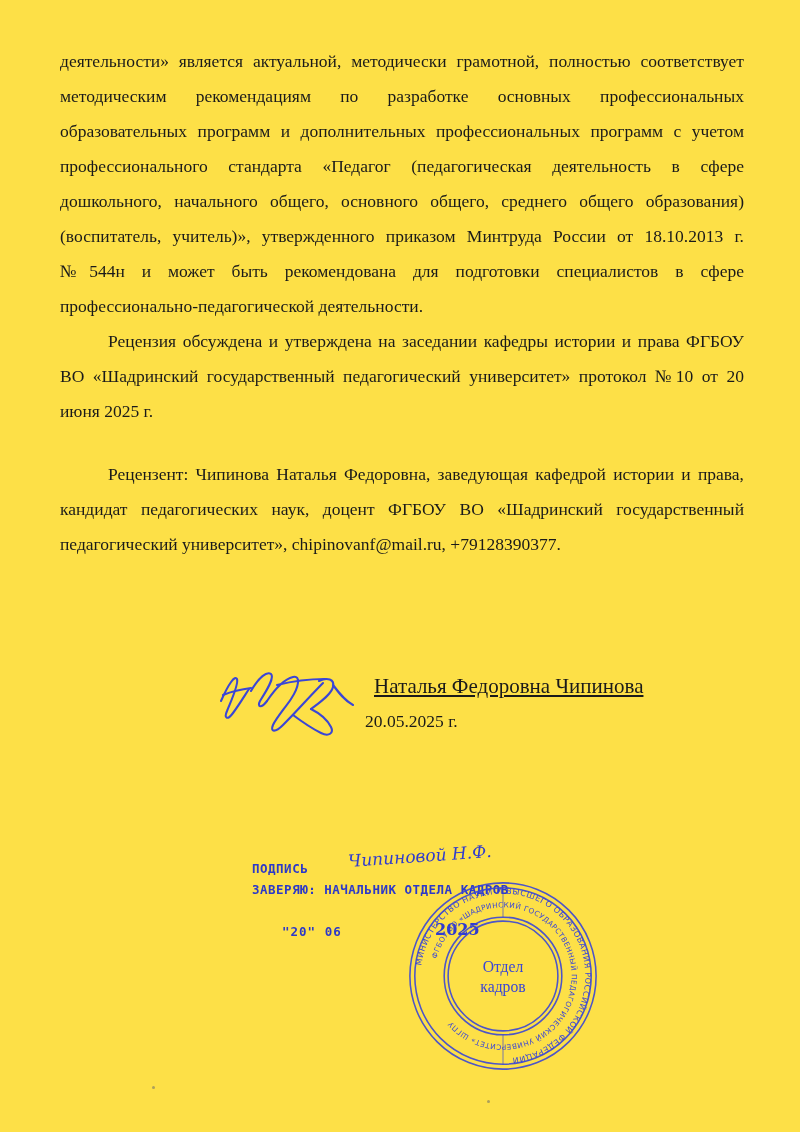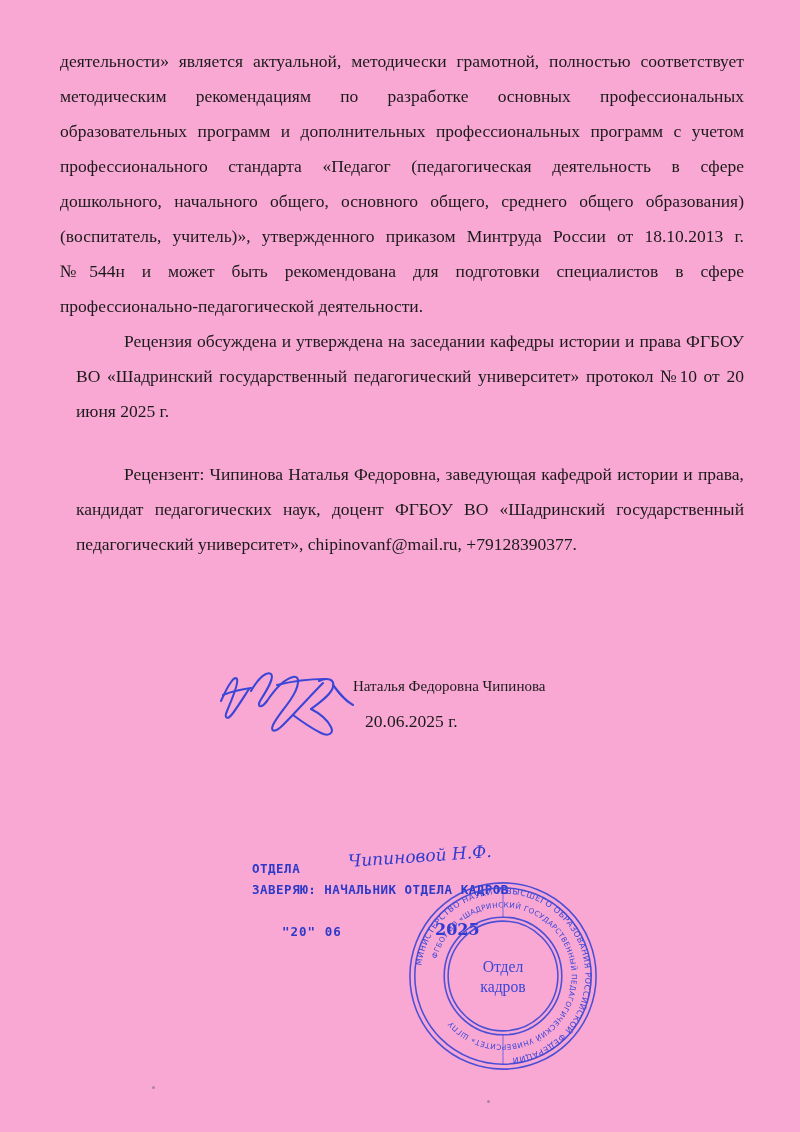--- a/index.html
+++ b/index.html
@@ -11,62 +11,62 @@
     width: 800px;
     height: 1132px;
     position: relative;
     font-family: "Liberation Serif", serif;
     color: #1a1a1a;
     overflow: hidden;
   }
   .page {
     position: absolute;
     inset: 0;
-    background: #f9a8d4;
+    background: #fde047;
   }
   .content {
     position: absolute;
     left: 60px;
     top: 44px;
     width: 684px;
   }
   p.para {
     margin: 0 0 0px 0;
     font-size: 17.5px;
     line-height: 35px;
     text-align: justify;
     text-justify: inter-word;
     text-indent: 0;
     hyphens: none;
   }
   p.para.indent {
     text-indent: 48px;
-    margin-left: 16px;
   }
   .spacer-md { height: 28px; }
 
   .link {
     color: #1a1a1a;
   }
 
   
   .sign-block {
     position: absolute;
     left: 60px;
     top: 655px;
     width: 684px;
     height: 120px;
   }
   .sign-name {
     position: absolute;
-    left: 293px;
+    left: 314px;
     top: 18px;
-    font-size: 15px;
+    font-size: 21px;
     line-height: 26px;
     white-space: nowrap;
+    text-decoration: underline;
   }
   .sign-date {
     position: absolute;
     left: 305px;
     top: 53px;
     font-size: 17.5px;
     line-height: 26px;
     white-space: nowrap;
   }
   .handsign {
@@ -168,27 +168,27 @@
         <path d="M8,40 C18,36 28,34 36,33"></path>
         <path d="M36,36 C44,22 52,16 56,19 C60,23 50,38 45,46 C42,52 46,54 52,46"></path>
         <path d="M52,46 C60,34 70,24 78,22 C86,20 84,32 76,44 C70,53 62,62 58,70 C55,77 60,78 68,70 C80,58 96,40 108,28"></path>
         <path d="M62,30 C78,26 94,24 110,24"></path>
         <path d="M104,26 C112,22 120,24 118,32 C116,40 104,48 96,54"></path>
         <path d="M96,54 C104,58 112,64 116,72 C119,78 114,82 106,78 C96,73 86,66 78,60"></path>
         <path d="M118,30 C124,38 130,46 138,50"></path>
       </g>
     </svg>
     <div class="sign-name">Наталья Федоровна Чипинова</div>
-    <div class="sign-date">20.06.2025 г.</div>
+    <div class="sign-date">20.05.2025 г.</div>
   </div>
 
   <div class="stamp-block">
 
     <div class="cert-text">
-      <span>ОТДЕЛА</span>
+      <span>ПОДПИСЬ</span>
       <span class="l2">ЗАВЕРЯЮ: НАЧАЛЬНИК ОТДЕЛА КАДРОВ</span>
     </div>
 
     <div class="cert-handwrite">Чипиновой Н.Ф.</div>
     <div class="cert-date">"20"  06</div>
     <div class="cert-year">2025</div>
 
     <svg class="round-stamp" viewBox="0 0 200 200">
       <defs>
         <path id="ringOuter" d="M100,100 m-84,0 a84,84 0 1,1 168,0 a84,84 0 1,1 -168,0"></path>

